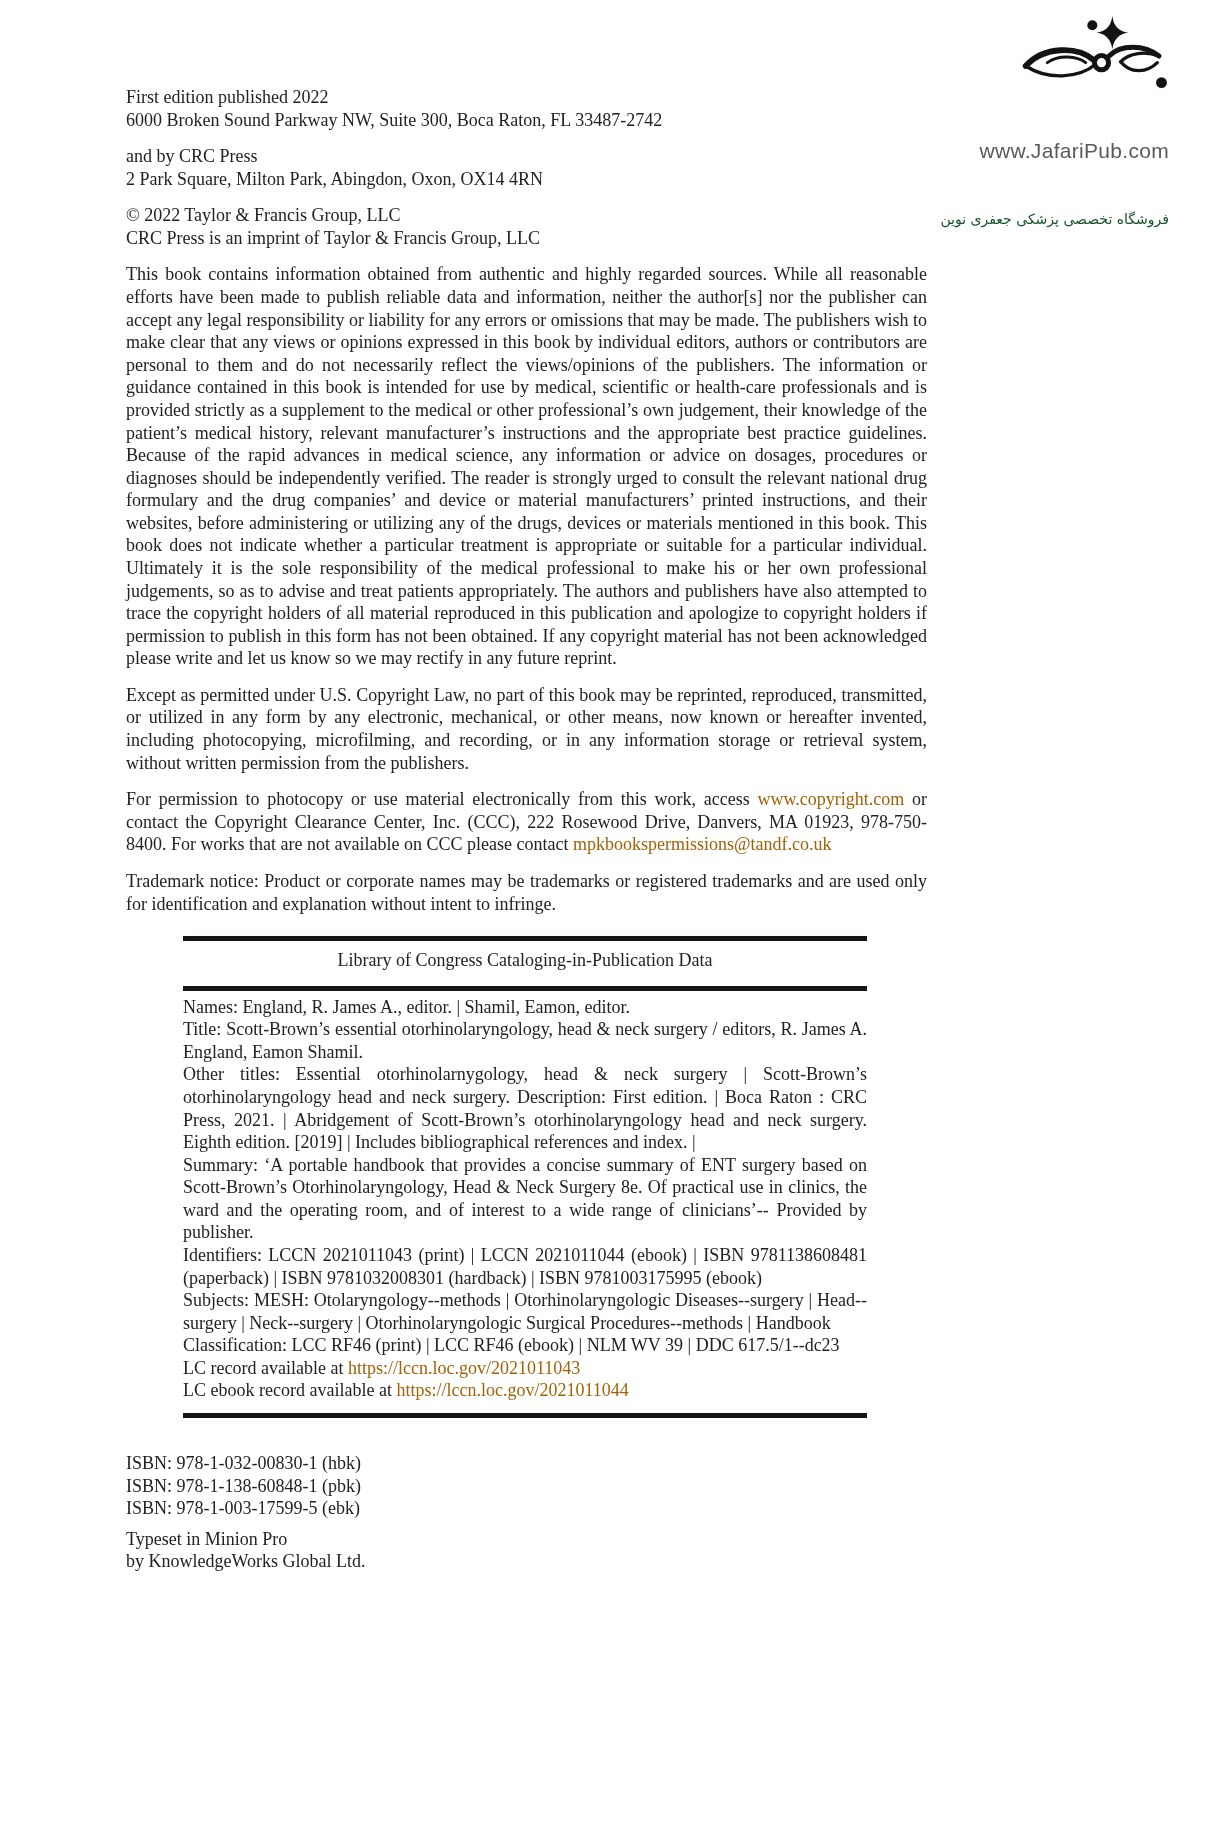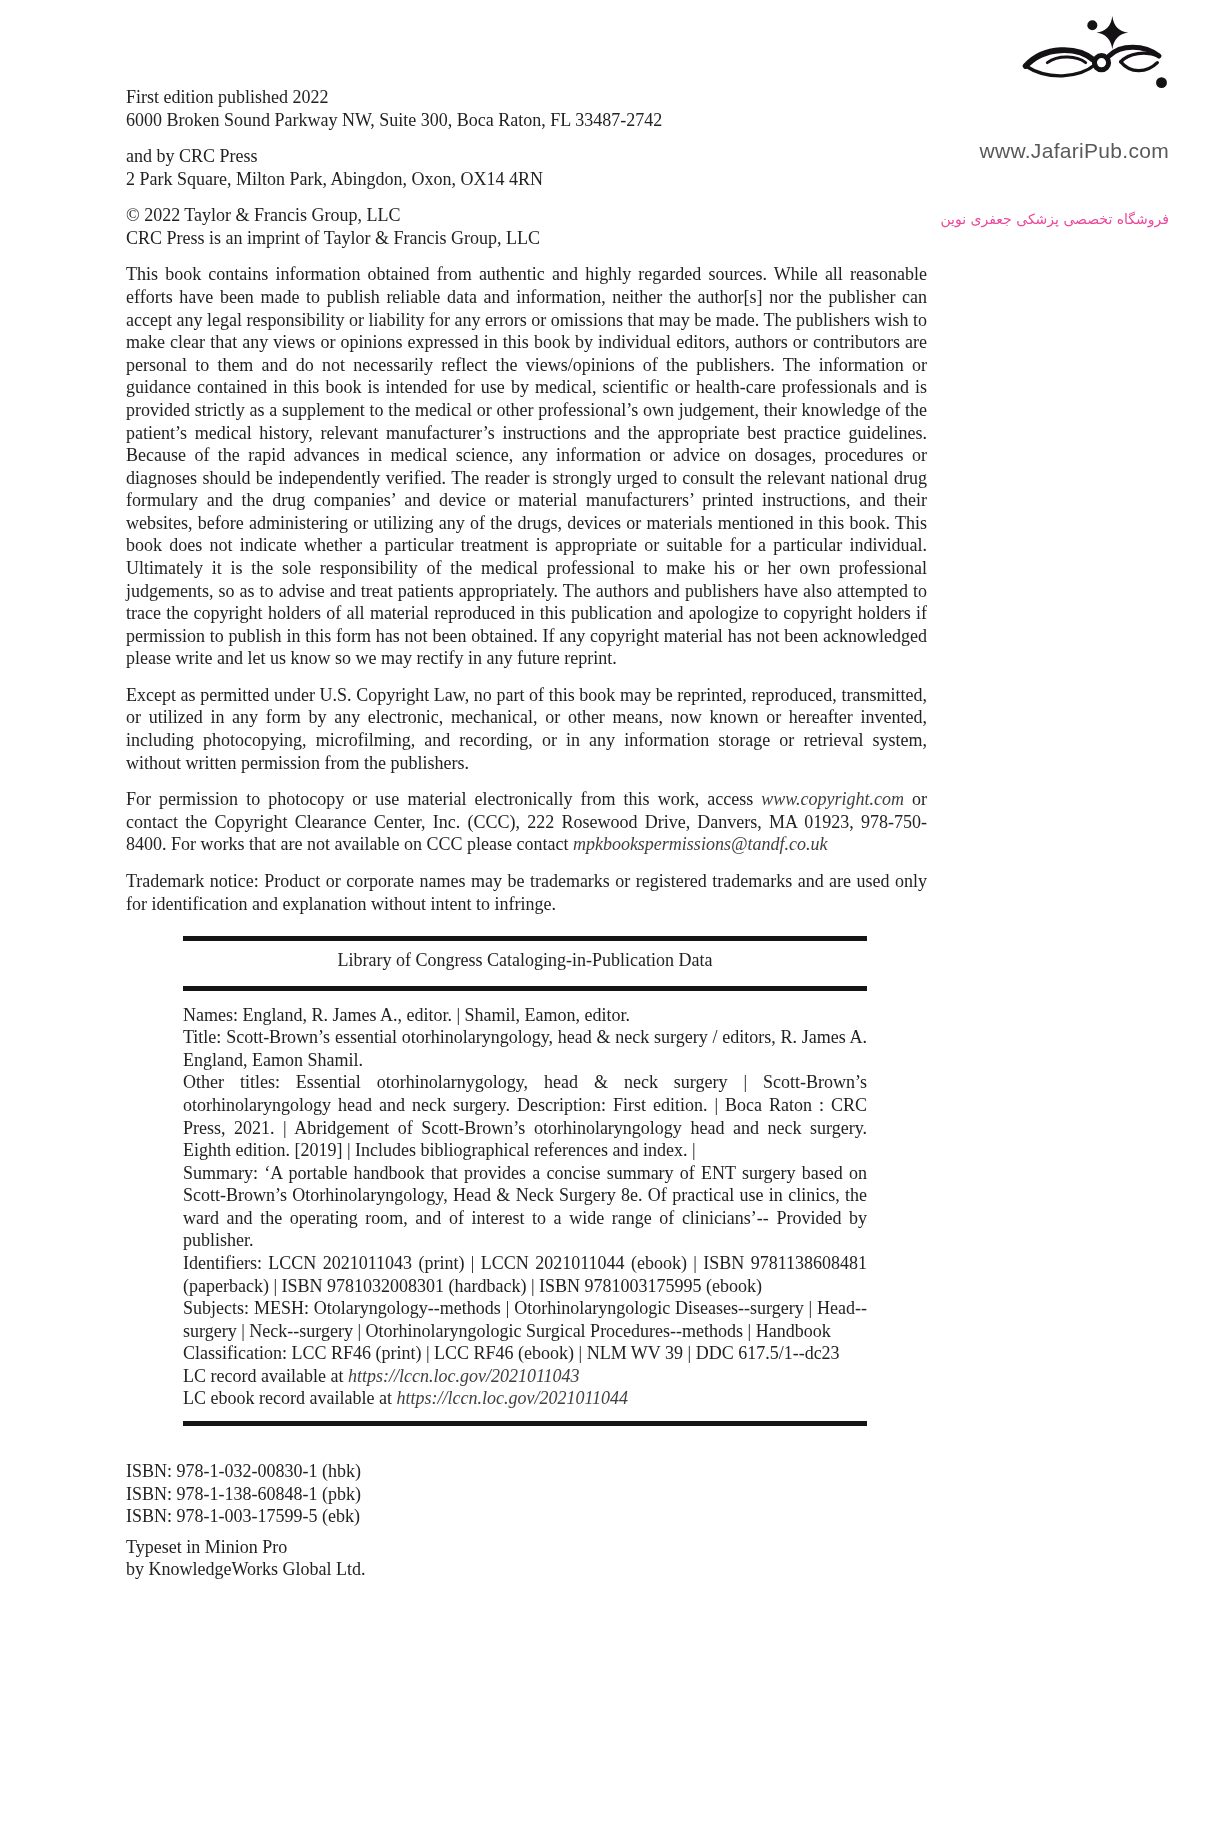--- a/index.html
+++ b/index.html
@@ -17,35 +17,35 @@
     position:absolute; top:14px; right:60px; width:320px;
     display:flex; flex-direction:column; align-items:flex-end; text-align:right;gap:40px;
   }
   .brand-mark { width:150px; height:84px; display:block; }
   .brand-url {
     font-family:"Liberation Sans","DejaVu Sans",sans-serif;
     font-size:21px; color:#58595b; margin-top:1px; letter-spacing:0.3px;
   }
   .brand-fa {
     font-family:"DejaVu Sans","Liberation Sans",sans-serif;
-    font-size:14px; color:#ec4899; margin-top:8px; direction:rtl;
+    font-size:14px; color:#14532d; margin-top:8px; direction:rtl;
   }
   
   .content {
     position:absolute; left:126px; top:86px; width:801px;
     font-size:18px; line-height:1.255;
   }
   .blk { margin-bottom:14px; }
   .para { text-align:justify; margin-bottom:14px; }
-  a.doclink { color:#404040; text-decoration:none; cursor:pointer;font-style:italic; }
+  a.doclink { color:#a16207; text-decoration:none; cursor:pointer; }
   
   .loc { margin-left:57px; width:684px; margin-top:21px; }
   .rule { height:5px; background:#171415; }
   .loc-head { text-align:center; padding:8px 0 14px 0; }
-  .loc-body { padding:13px 0 11px 0; }
+  .loc-body { padding:5px 0 11px 0; }
   .loc-entry { text-align:justify; }
   .loc-line { text-align:left; }
   .isbn-blk { margin-top:34px; }
   .colophon { margin-top:8px; }
 </style>
 </head>
 <body>
 
 <div class="page">
 

